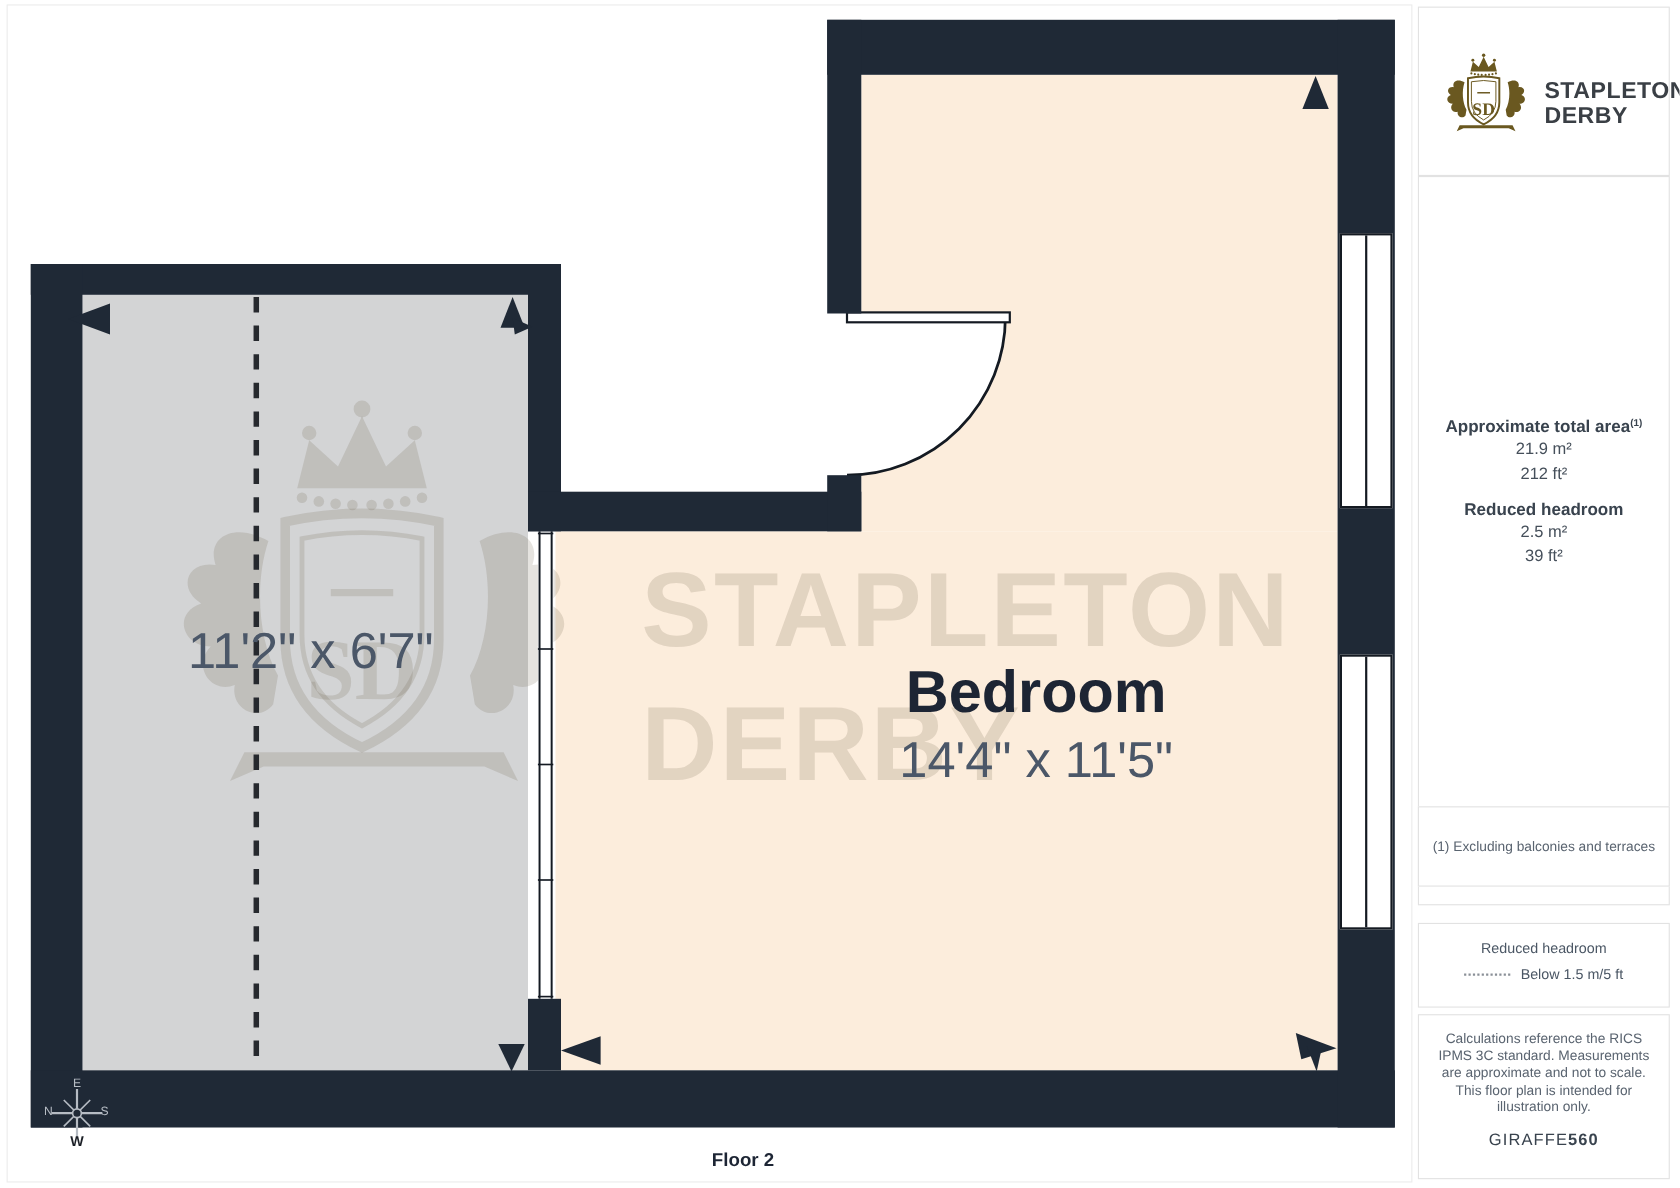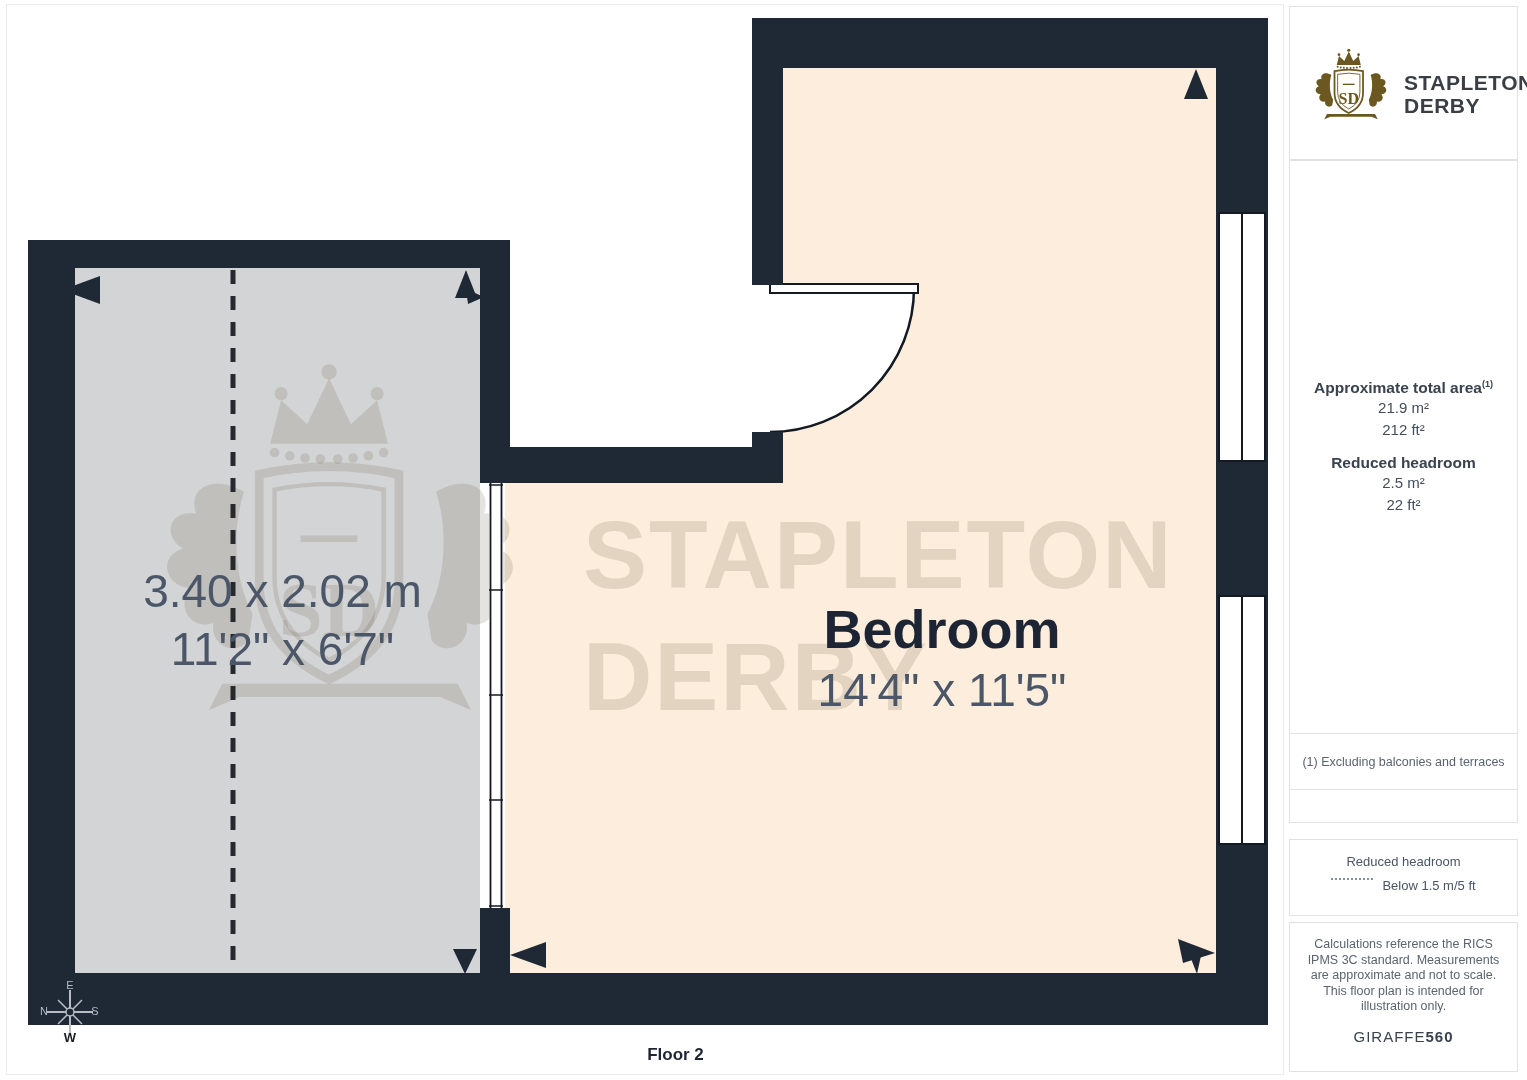--- a/index.html
+++ b/index.html
@@ -50,25 +50,25 @@
   #card-logo{top:6px;height:154px;}
   #logo-crest{position:absolute;left:12px;top:40px;color:var(--gold);}
   #logo-name{position:absolute;left:114px;top:64px;color:#3a3f45;font-size:21px;
              font-weight:bold;letter-spacing:0.5px;line-height:23px;}
   #card-area{top:160px;height:663px;}
   #card-area .inner{padding-top:218px;text-align:center;}
   .area-title{color:#39434e;font-size:15.5px;font-weight:bold;}
   .area-title sup{font-size:9px;}
   .area-val{color:#454f5a;font-size:15px;line-height:22px;}
   .area-group2{margin-top:13px;}
-  #card-footnote{top:733px;height:57px;display:flex;align-items:center;justify-content:center;}
+  #card-footnote{top:733px;height:73px;display:flex;align-items:center;justify-content:center;}
   #card-footnote .txt{color:var(--muted);font-size:12.5px;text-align:center;}
   #card-legend{top:839px;height:77px;text-align:center;}
   #card-legend .legend-title{margin-top:14px;color:#4a5664;font-size:13px;}
-  #card-legend .legend-row{margin-top:9px;display:flex;align-items:flex-start;justify-content:center;gap:9px;}
+  #card-legend .legend-row{margin-top:9px;display:flex;align-items:center;justify-content:center;gap:9px;}
   .legend-dash{width:42px;border-top:2px dotted #8a9097;}
   .legend-label{color:#4a5664;font-size:13px;}
   #card-disclaimer{top:922px;height:150px;text-align:center;}
   #card-disclaimer .txt{margin:14px auto 0;width:198px;color:var(--muted);
                         font-size:12.5px;line-height:15.5px;}
   #brand-footer{margin-top:13px;color:#39434e;font-size:15px;letter-spacing:1px;}
   #brand-footer .b{font-weight:bold;}
   svg{display:block;}
 </style>
 </head>
@@ -171,21 +171,20 @@
       <circle cx="0" cy="0" r="4" fill="#1f2936" stroke-width="1.5"></circle>
     </g>
   </svg>
 
   <div class="compass-letter" id="compass-e" style="left:60px;top:979px;">E</div>
   <div class="compass-letter" id="compass-n" style="left:34px;top:1005px;">N</div>
   <div class="compass-letter" id="compass-s" style="left:85px;top:1005px;">S</div>
   <div class="compass-letter" id="compass-w" style="left:60px;top:1030px;">W</div>
 
   <div class="room-label" id="label-storage">
-    <div>3.40 x 2.02 m</div>
     <div>11'2" x 6'7"</div>
   </div>
   <div class="room-label" id="label-bedroom">
     <div class="room-name">Bedroom</div>
     <div class="room-dims">14'4" x 11'5"</div>
   </div>
 
   <div id="floor-label">Floor 2</div>
 
   <div class="card" id="card-logo">
@@ -200,21 +199,21 @@
 
   <div class="card" id="card-area">
     <div class="inner">
       <div class="area-title">
         <span>Approximate total area</span><sup>(1)</sup>
       </div>
       <div class="area-val">21.9 m²</div>
       <div class="area-val">212 ft²</div>
       <div class="area-title area-group2">Reduced headroom</div>
       <div class="area-val">2.5 m²</div>
-      <div class="area-val">22 ft²</div>
+      <div class="area-val">39 ft²</div>
     </div>
   </div>
 
   <div class="card" id="card-footnote">
     <div class="txt">(1) Excluding balconies and terraces</div>
   </div>
 
   <div class="card" id="card-legend">
     <div class="legend-title">Reduced headroom</div>
     <div class="legend-row">

